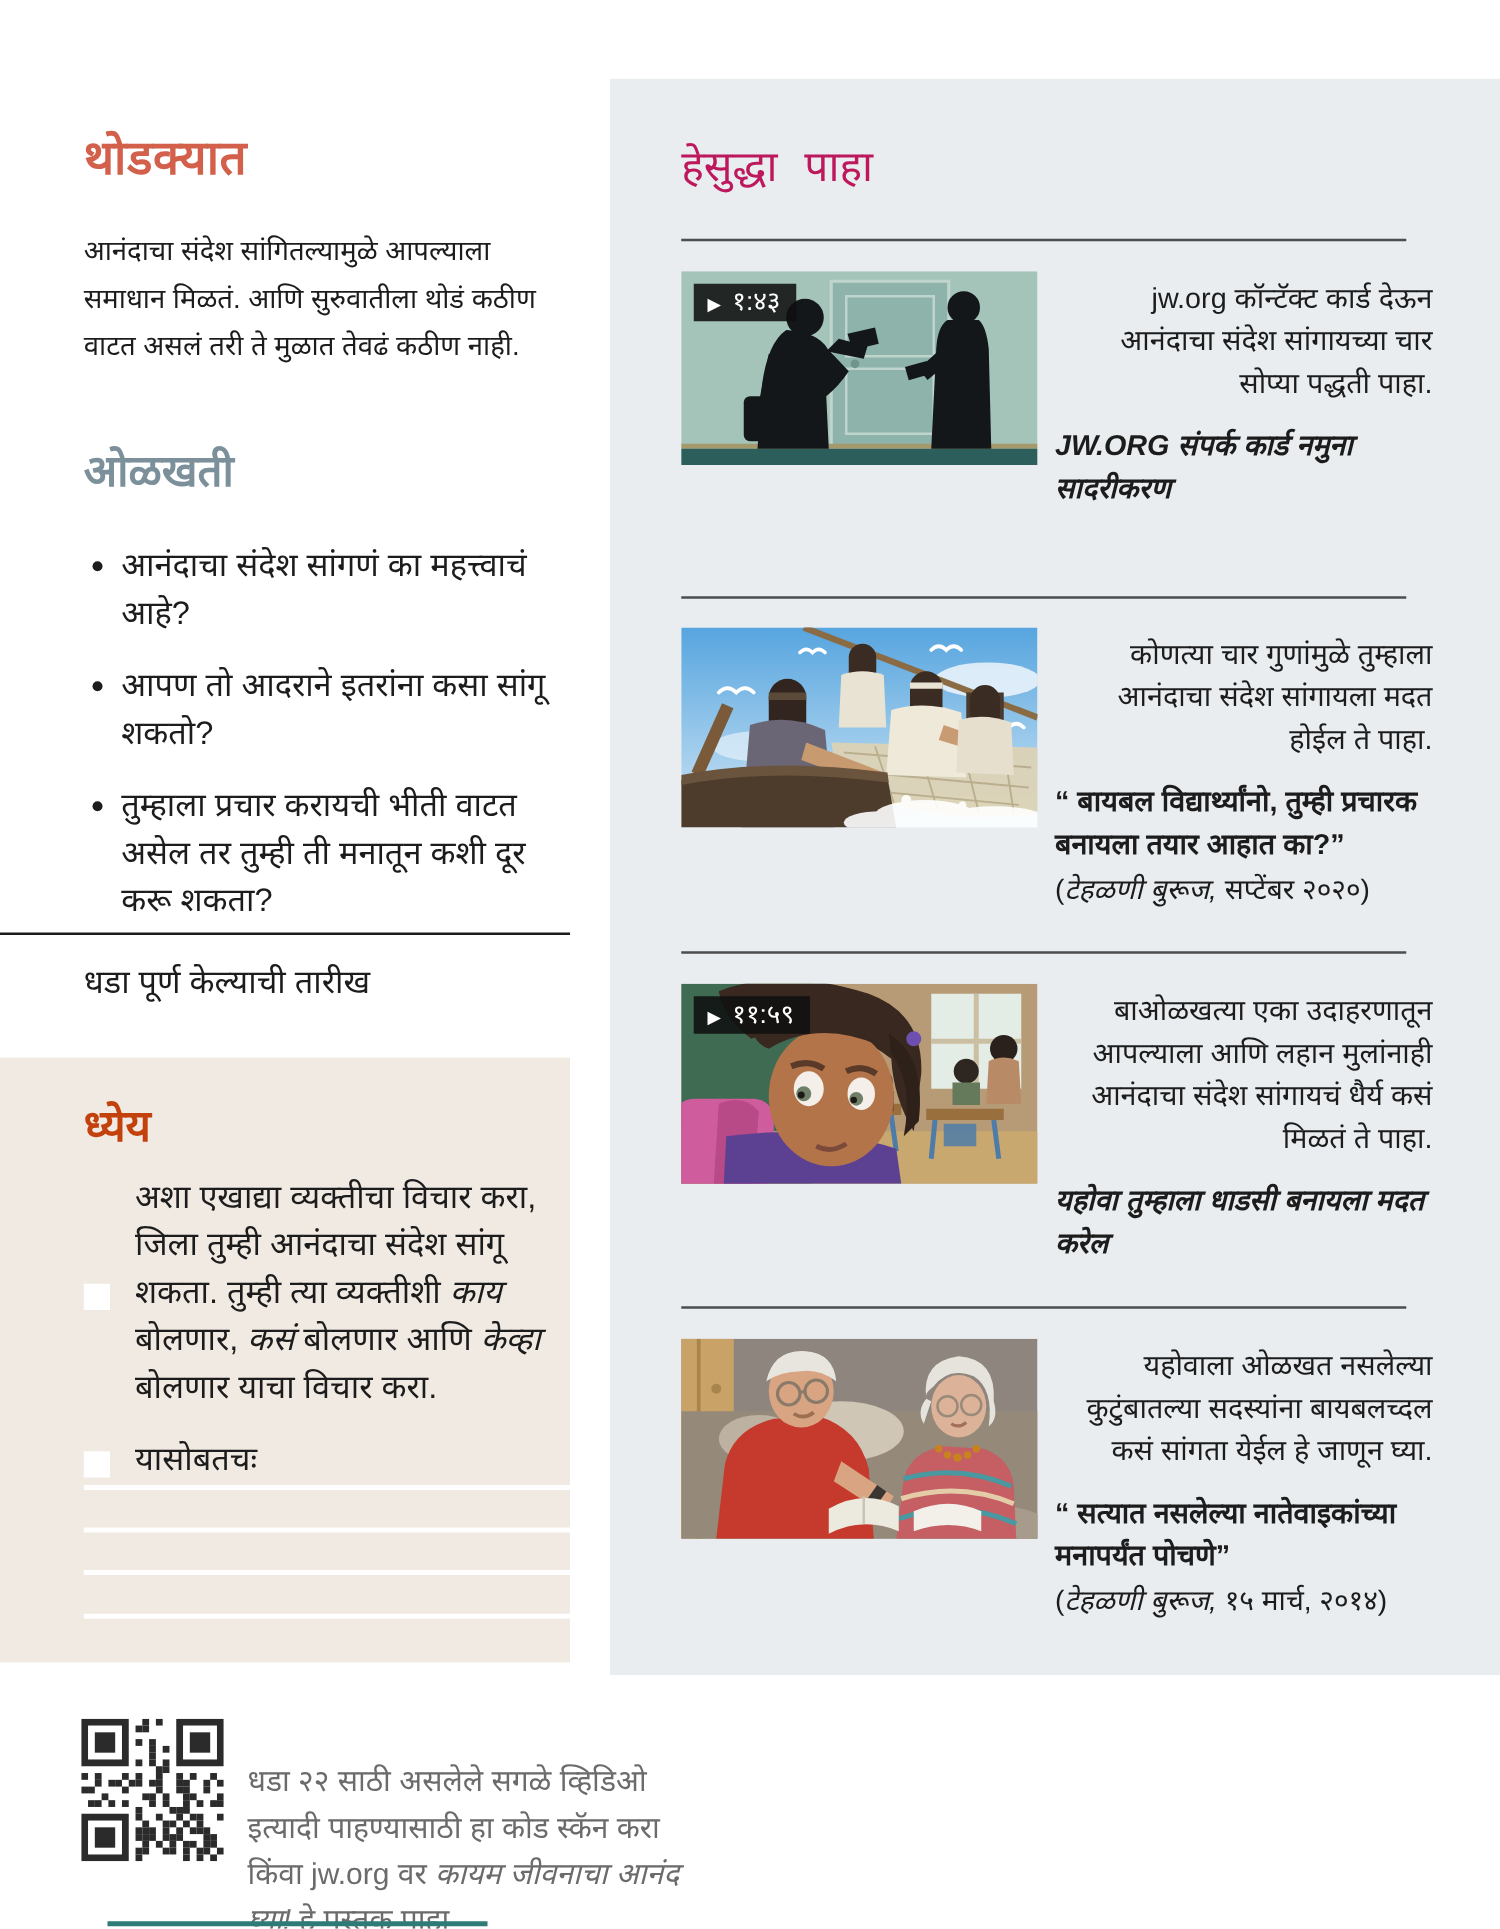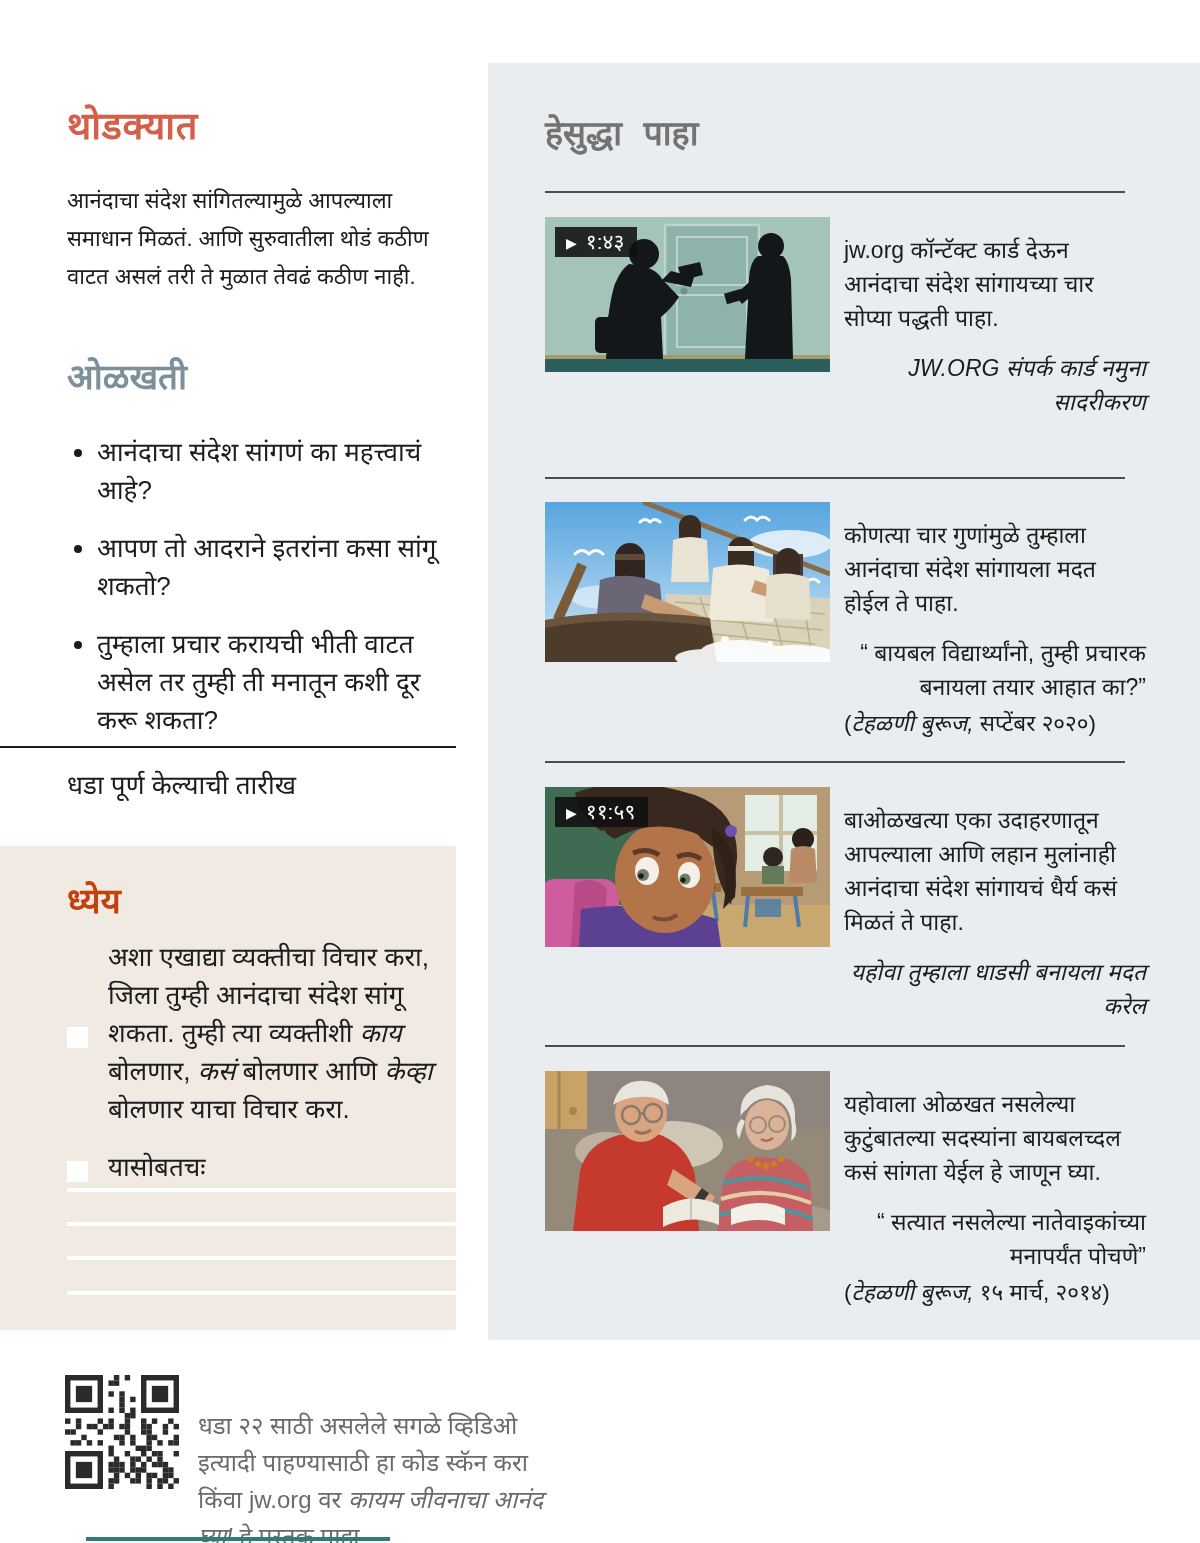--- a/index.html
+++ b/index.html
@@ -25,33 +25,33 @@
   .goal-item-1{top:92px;}
   .goal-item-2{top:302px;}
   .goal-checkbox{width:21px;height:21px;background:#fff;flex:none;margin-top:8px;}
   .goal-text{font-size:26px;line-height:38px;width:328px;margin:0;}
   .it{font-style:italic;}
   .write-line{position:absolute;left:67px;width:389px;height:4px;background:#fff;}
   .wl1{top:342px}.wl2{top:376px}.wl3{top:410px}.wl4{top:445px}
 
   
   .also-see{position:absolute;left:488px;top:63px;width:712px;height:1277px;background:#e9edf0;}
-  .also-title{position:absolute;left:57px;top:46px;font-size:34px;font-weight:bold;color:#737373;margin:0;word-spacing:12px;}
+  .also-title{position:absolute;left:57px;top:46px;font-size:34px;font-weight:normal;color:#be185d;margin:0;word-spacing:12px;}
   .rule{position:absolute;left:57px;width:580px;height:0;border-top:2px solid #4d4d4d;}
   .rule1{top:128px}.rule2{top:414px}.rule3{top:698px}.rule4{top:982px}
   .media-item{position:absolute;left:57px;display:flex;gap:14px;width:646px;}
   .mi1{top:154px}.mi2{top:439px}.mi3{top:724px}.mi4{top:1008px}
   .thumb{width:285px;flex:none;position:relative;cursor:pointer;}
   .thumb svg{display:block;width:285px;height:auto;}
   .badge{position:absolute;top:10px;left:10px;background:rgba(16,16,16,.88);color:#fff;
          display:flex;align-items:center;gap:9px;padding:4px 13px 5px 11px;font-size:21px;line-height:1;}
   .badge .play{font-size:14px;position:relative;top:1px;}
   .item-text{width:302px;font-size:23px;line-height:34px;}
-  .desc{margin:16px 0 16px 0;}
-  .mtitle{font-weight:normal;margin:0;text-align:right;}
+  .desc{margin:4px 0 16px 0;text-align:right;}
+  .mtitle{font-weight:bold;margin:0;}
   .mtitle.ital{font-style:italic;}
   .source{margin:3px 0 0 0;font-size:22.5px;}
 
   
   .qr{position:absolute;left:65px;top:1375px;width:114px;height:114px;}
   .footer-note{position:absolute;left:198px;top:1383px;width:372px;font-size:24px;line-height:37px;color:#6b6b6b;}
   .footer-rule{position:absolute;left:86px;top:1537px;width:304px;height:4px;background:#2f7b77;}
 </style>
 </head>
 <body>

